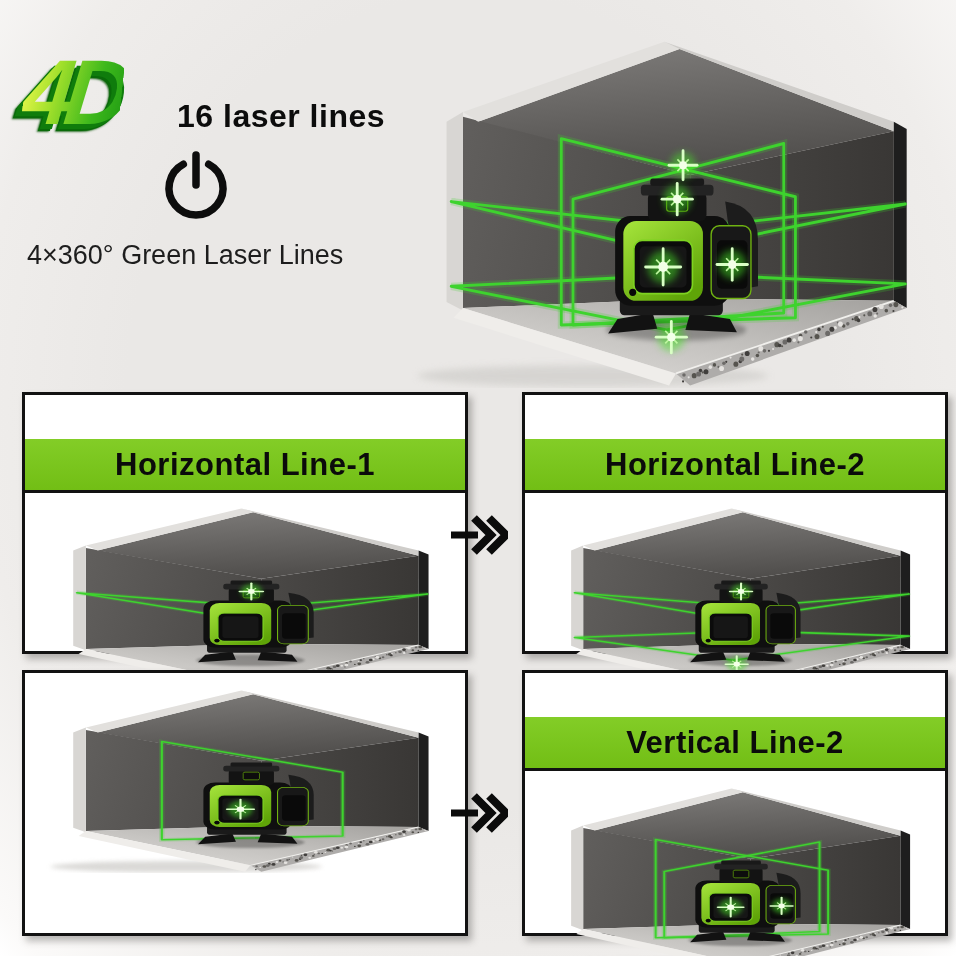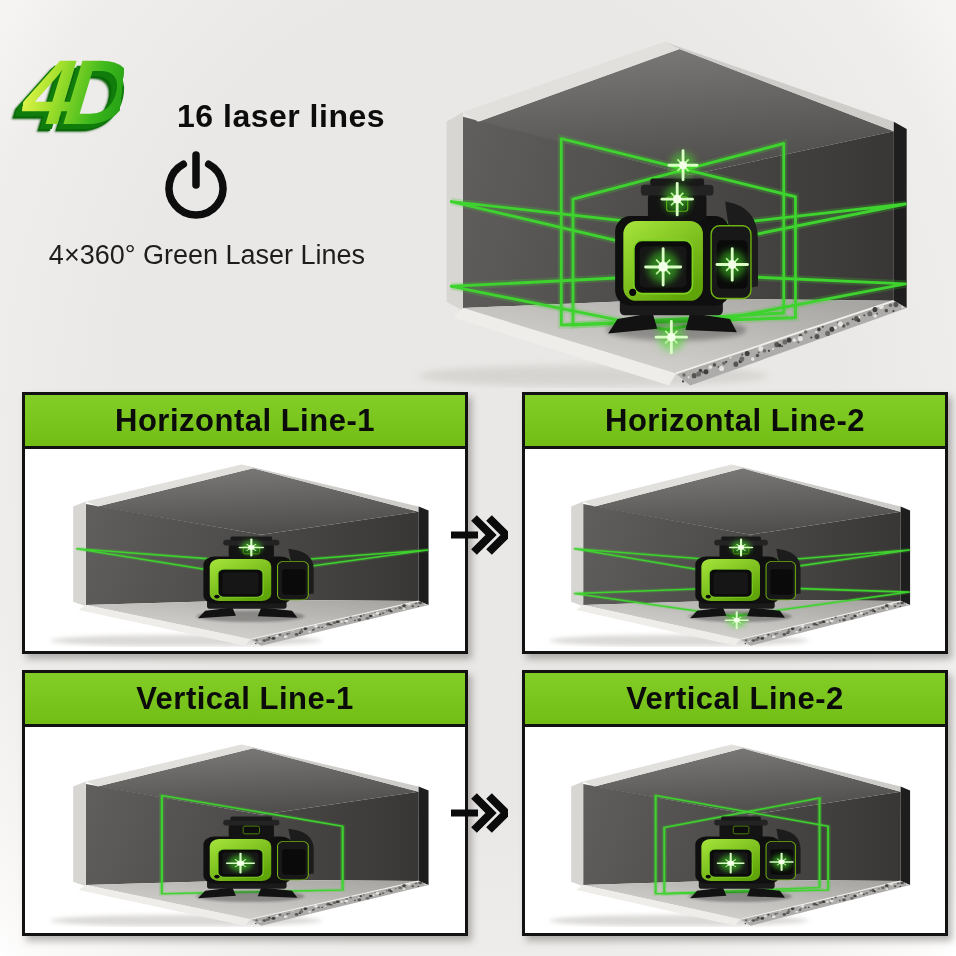--- a/index.html
+++ b/index.html
@@ -9,29 +9,29 @@
 
   
   .logo4d{position:absolute;left:24px;top:46px;width:130px;height:110px;
     font-style:italic;font-weight:bold;font-size:92px;line-height:1.0;letter-spacing:-10px;}
   .logo4d i{font-style:italic;position:absolute;left:0;top:0;white-space:nowrap;transform:skewX(-6deg);}
   .logo-deep{color:#0f7c0c;transform:skewX(-6deg) translate(-5px,5px) !important;text-shadow:-2px 2px 0 #0a6a09,-3px 3px 2px rgba(10,90,8,.8);}
   .logo-face{background:linear-gradient(100deg,#e9f84b 4%,#9fdf2b 34%,#3db81c 72%,#27a215 95%);
     -webkit-background-clip:text;background-clip:text;color:transparent;}
   .headline{position:absolute;left:130px;top:98px;font-size:32px;font-weight:bold;color:#0c0c0c;letter-spacing:.5px;white-space:nowrap;margin-left:47px;}
   .power{position:absolute;left:156px;top:144px;}
-  .tagline{position:absolute;left:27px;top:238px;width:360px;font-size:27px;line-height:35px;color:#1d1d1d;text-align:center;}
+  .tagline{position:absolute;left:27px;top:238px;width:360px;font-size:27px;line-height:35px;color:#1d1d1d;}
 
   
   .hero-room{position:absolute;left:388px;top:20px;width:562px;height:368px;}
 
   
   .panel{position:absolute;background:#fff;border:3px solid #121212;box-shadow:4px 5px 7px rgba(60,58,55,.35);box-sizing:border-box;}
   .panel-header{height:51px;background:linear-gradient(180deg,#83cd27,#72be15);border-bottom:3px solid #121212;
-    display:flex;align-items:center;justify-content:center;font-size:31px;font-weight:bold;color:#0b0b0b;letter-spacing:.5px;}
+    display:flex;align-items:center;justify-content:center;font-size:31px;font-weight:bold;color:#0b0b0b;letter-spacing:.5px;margin-top:44px;}
   .panel-img{display:flex;align-items:center;justify-content:center;height:calc(100% - 54px);}
   .panel-img svg{width:434px;height:194px;}
   #panel-h1{left:22px;top:392px;width:446px;height:262px;}
   #panel-h2{left:522px;top:392px;width:426px;height:262px;text-align:center;}
   #panel-v1{left:22px;top:670px;width:446px;height:266px;}
   #panel-v2{left:522px;top:670px;width:426px;height:266px;}
   #panel-h2 .panel-img svg,#panel-v2 .panel-img svg{width:414px;}
 
   .arrow{position:absolute;width:58px;height:46px;}
   #arrow-1{left:450px;top:512px;}
@@ -440,21 +440,20 @@
           <line x1="229" y1="262" x2="255" y2="262" stroke="#d9ffc5" stroke-width="2.4" stroke-linecap="round"></line>
           <line x1="242" y1="249" x2="242" y2="275" stroke="#d9ffc5" stroke-width="2.4" stroke-linecap="round"></line>
           <line x1="236.8" y1="256.8" x2="247.2" y2="267.2" stroke="#bdf79f" stroke-width="1.4"></line>
           <line x1="236.8" y1="267.2" x2="247.2" y2="256.8" stroke="#bdf79f" stroke-width="1.4"></line>
           <circle cx="242" cy="262" r="3.6400000000000006" fill="#f2ffe7"></circle>
         </svg>
     </div>
   </div>
 
   <div class="panel" id="panel-v1">
-    <div class="panel-header">Vertical Line-1</div>
     <div class="panel-img">
       <svg class="room" preserveAspectRatio="none" viewBox="0 0 480 304">
           <ellipse cx="175" cy="294" rx="150" ry="9" fill="#d2d0cd" opacity="0.8" filter="url(#fB3)"></ellipse>
           <polygon points="77,84 249,24 432,92 258,128" fill="url(#gCeil)"></polygon>
           <polygon points="64,80 258,128 258,230 64,238" fill="url(#gLWall)"></polygon>
           <polygon points="258,128 432,92 432,232 258,230" fill="url(#gRWall)"></polygon>
           <polygon points="64,238 258,230 432,232 246,292" fill="url(#gFloor)"></polygon>
           <polygon points="50,84 64,76 64,240 50,233" fill="#d8d6d3"></polygon>
           <polygon points="64,76 236,18 249,24 77,84" fill="#e2e0dd"></polygon>
           <polygon points="236,18 432,84 432,92 249,24" fill="#cfcdca"></polygon>

